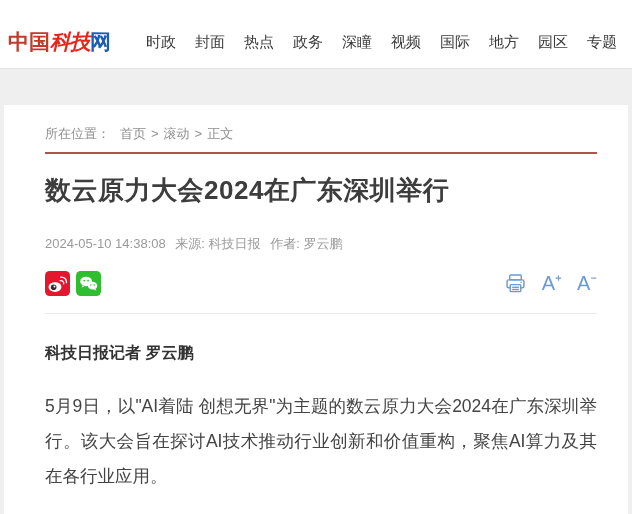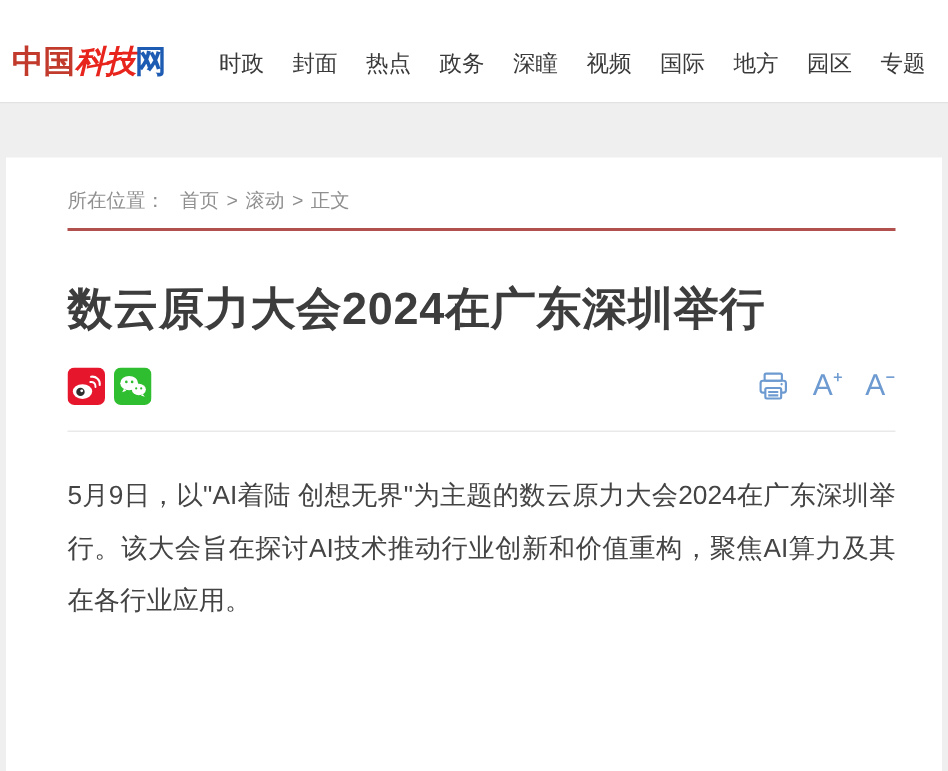--- a/index.html
+++ b/index.html
@@ -30,21 +30,21 @@
     background: #ffffff;
     margin: 19px 4px 0 4px;
     padding: 0 31px 60px 41px;
     min-height: 430px;
   }
   .breadcrumb { padding-top: 20px; font-size: 13px; color: #8f8f8f; margin-top: 36px; }
   .bc-label { margin-right: 10px; }
   .bc-item { cursor: pointer; }
   .bc-sep { margin: 0 5px; }
   .red-divider { border: none; border-top: 2px solid #b2504e; margin: 9px 0 0 0; }
-  .article-title { font-size: 30px; font-weight: bold; color: #3d3d3d; margin: 32px 0 0 0; letter-spacing: .5px; }
+  .article-title { font-size: 26px; font-weight: bold; color: #3d3d3d; margin: 19px 0 0 0; letter-spacing: .5px; }
   .article-meta { margin-top: 27px; font-size: 13px; color: #9a9a9a; }
   .article-meta span { margin-right: 6px; }
   .toolbar-row { display: flex; justify-content: space-between; align-items: center; margin-top: 17px; height: 26px; }
   .share-icons { display: flex; gap: 6px; }
   .share-btn { width: 25px; height: 25px; cursor: pointer; }
   .share-btn svg { display: block; width: 100%; height: 100%; }
   .font-controls { display: flex; gap: 15px; align-items: center; color: #6d9ad0; }
   .tool-btn { cursor: pointer; }
   .print-btn svg { display: block; width: 23px; height: 23px; }
   .font-btn { font-size: 20px; line-height: 1; font-weight: normal; }
@@ -78,20 +78,25 @@
 
 <div class="card">
 
   <div class="breadcrumb">
     <span class="bc-label">所在位置：</span><span class="bc-item">首页</span><span class="bc-sep">&gt;</span><span class="bc-item">滚动</span><span class="bc-sep">&gt;</span><span class="bc-item">正文</span>
   </div>
   <hr class="red-divider">
 
   <h1 class="article-title">数云原力大会2024在广东深圳举行</h1>
 
+  <div class="article-meta">
+    <span>2024-05-10 14:38:08</span>
+    <span>来源: 科技日报</span>
+    <span>作者: 罗云鹏</span>
+  </div>
 
   <div class="toolbar-row">
     <div class="share-icons">
       <span class="share-btn">
         <svg viewBox="0 0 24 24">
           <rect width="24" height="24" rx="4.5" fill="#e6162d"></rect>
           <path d="M14.6 9.3c1.9-.4 3.6 1.1 3.3 3.1" stroke="#ffffff" stroke-width="1.3" fill="none" stroke-linecap="round"></path>
           <path d="M15.1 5.9c3.2-.5 6 2.1 5.5 5.3" stroke="#ffffff" stroke-width="1.3" fill="none" stroke-linecap="round"></path>
           <ellipse cx="9.6" cy="15.4" rx="6.2" ry="4.7" fill="#ffffff"></ellipse>
           <circle cx="8.3" cy="15.6" r="2.7" fill="#2e2e2e"></circle>
@@ -123,16 +128,17 @@
           <circle cx="17.8" cy="10.6" r="0.8" fill="#6d9ad0" stroke="none"></circle>
         </svg>
       </span>
       <span class="tool-btn font-btn">A⁺</span>
       <span class="tool-btn font-btn">A⁻</span>
     </div>
   </div>
 
   <hr class="light-divider">
 
+  <p class="reporter">科技日报记者 罗云鹏</p>
 
   <p class="para">5月9日，以"AI着陆 创想无界"为主题的数云原力大会2024在广东深圳举行。该大会旨在探讨AI技术推动行业创新和价值重构，聚焦AI算力及其在各行业应用。</p>
 
 </div>
 
 </body></html>

